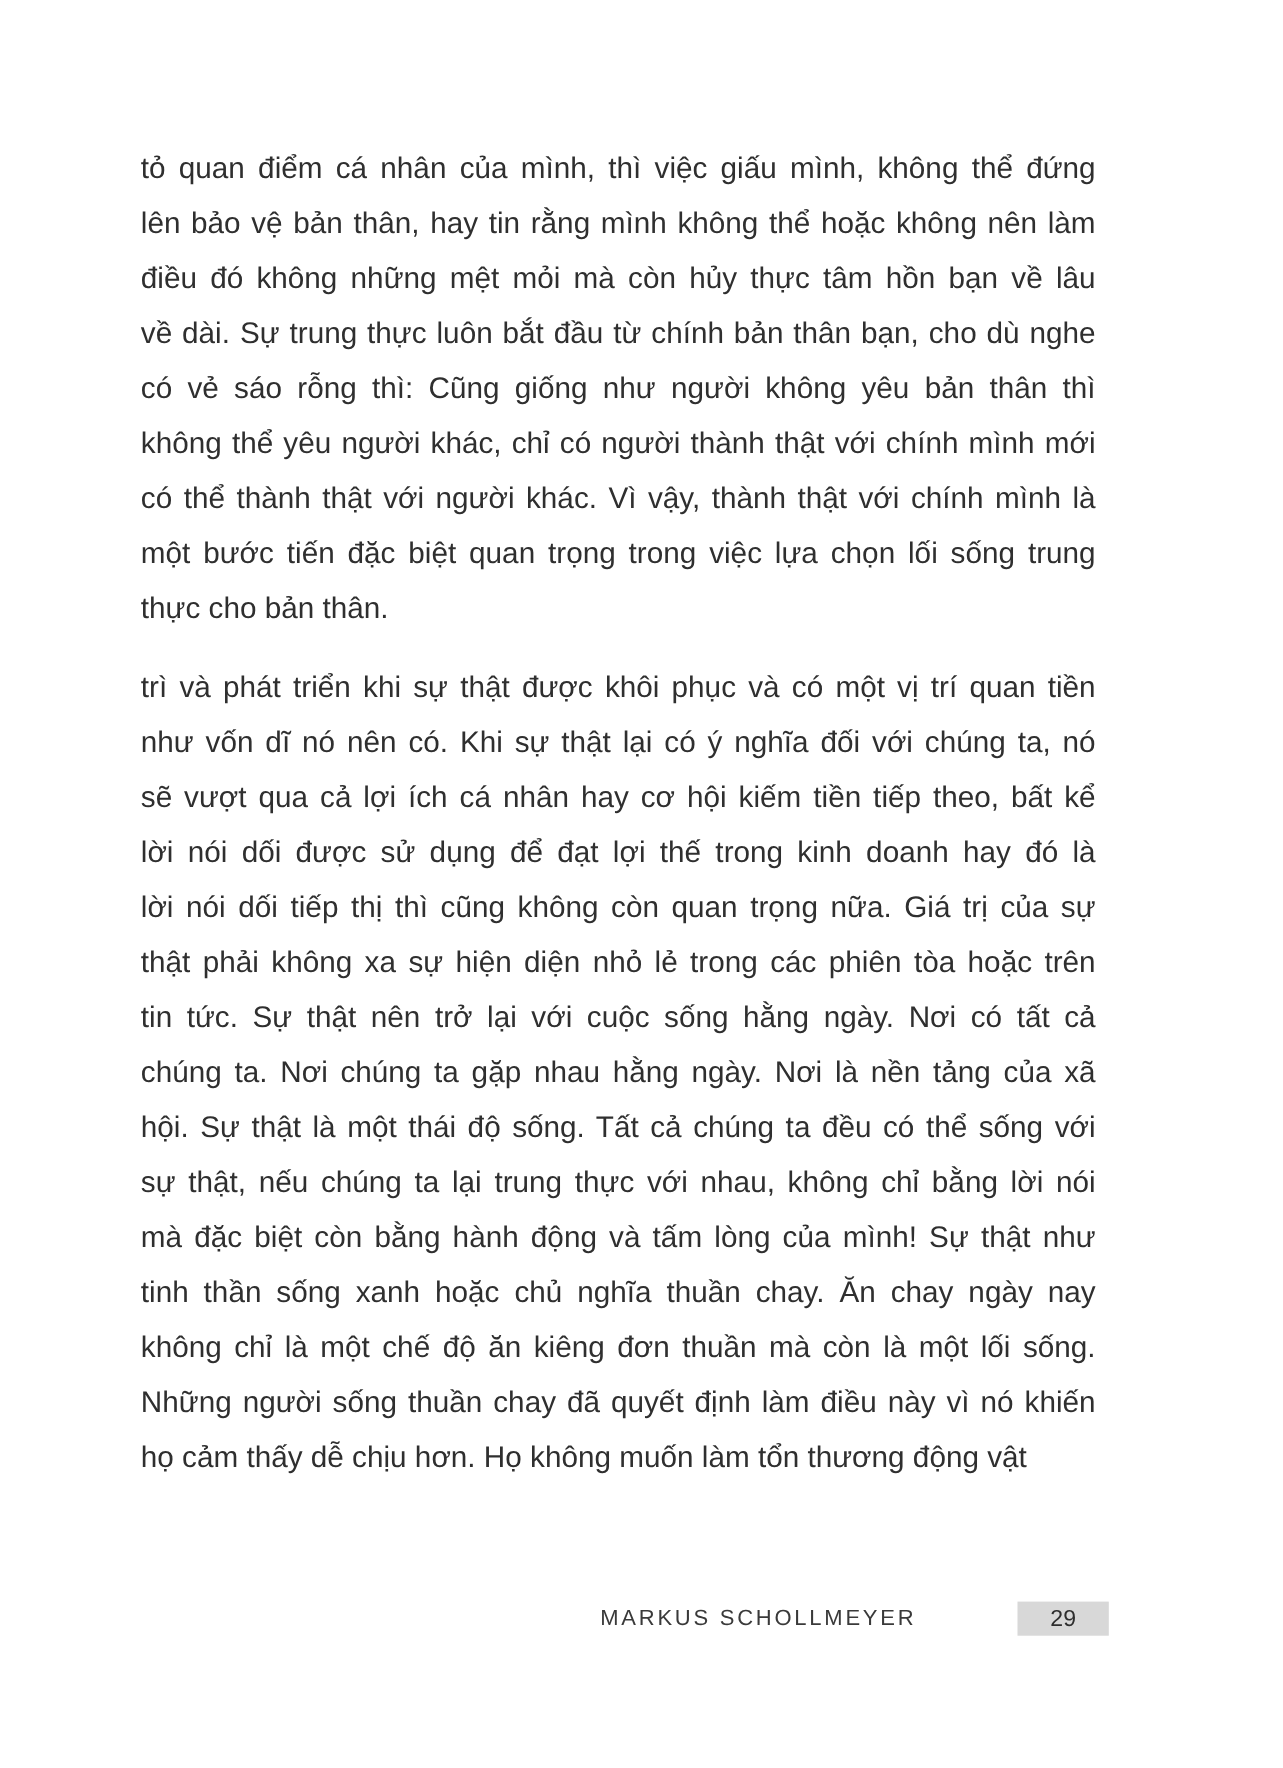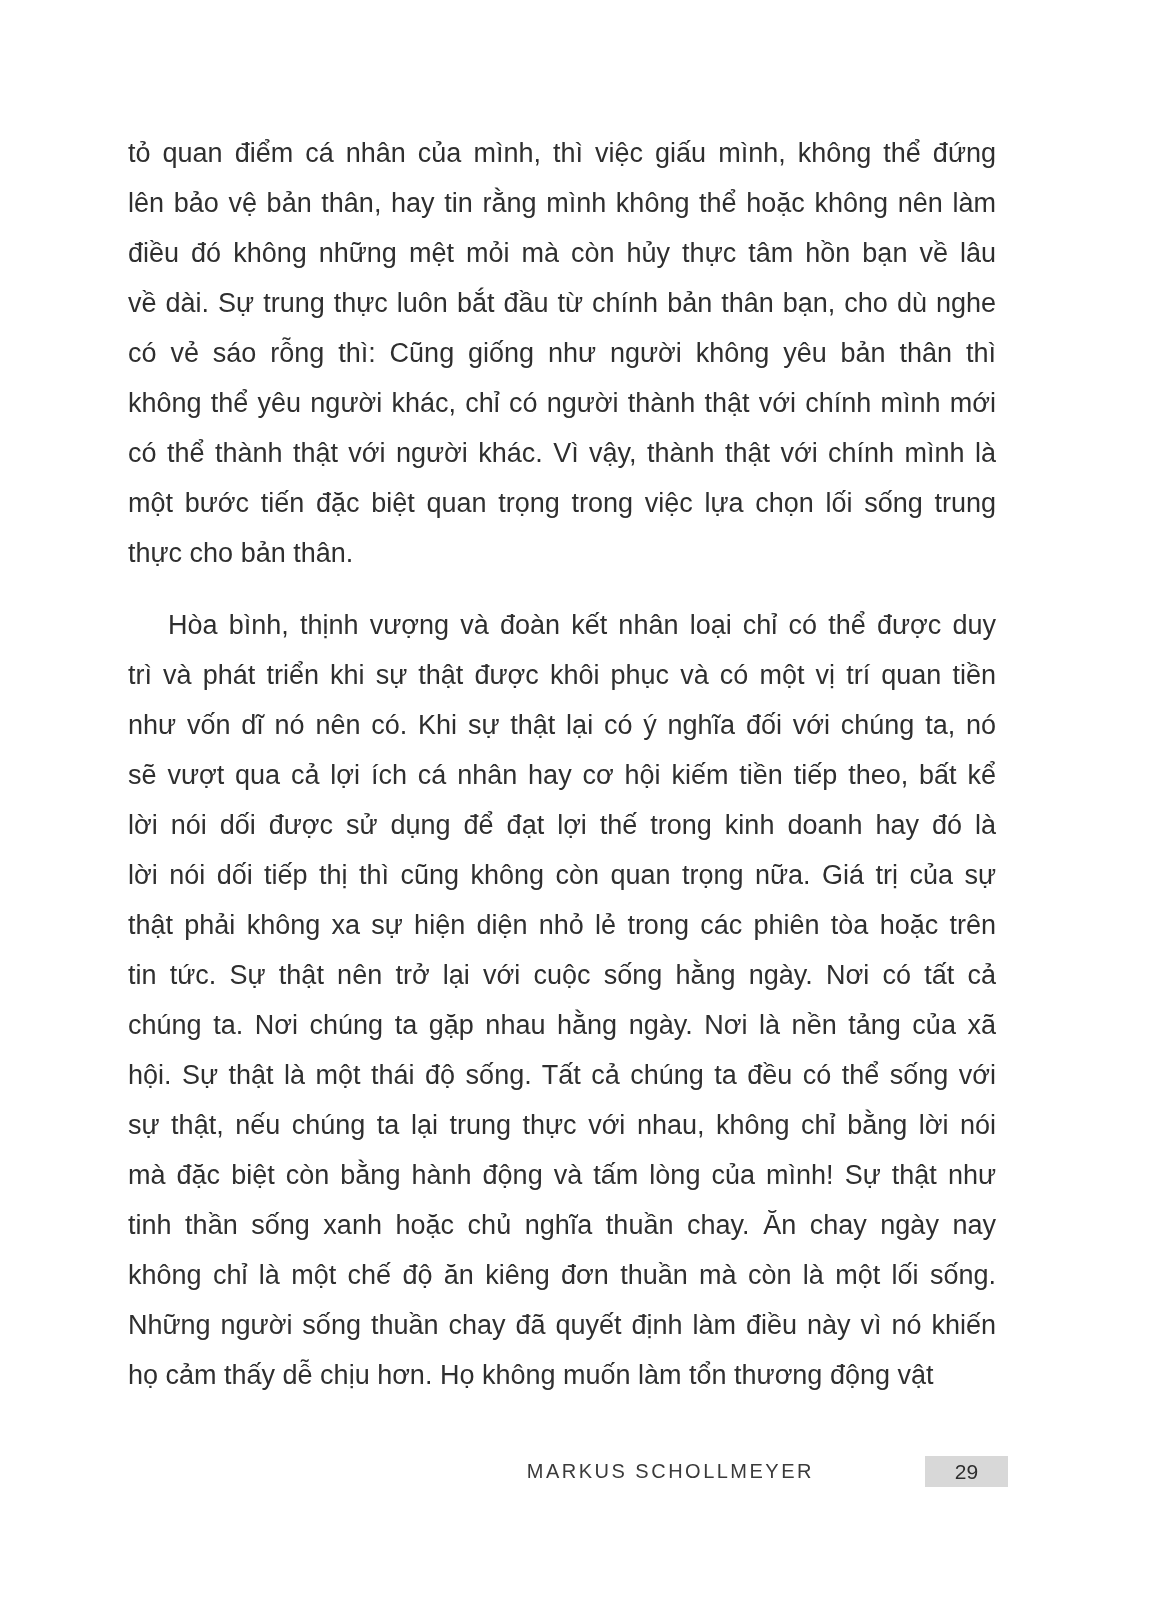--- a/index.html
+++ b/index.html
@@ -37,21 +37,21 @@
   }
   .line.last {
     text-align-last: left;
   }
   .line.indent {
     text-indent: 40px;
   }
   .footer-author {
     position: absolute;
     top: 1455px;
-    right: 352px;
+    right: 333px;
     height: 32px;
     line-height: 32px;
     font-size: 20px;
     letter-spacing: 2.5px;
     color: #3a3a3a;
     white-space: nowrap;
   }
   .page-num-box {
     position: absolute;
     top: 1456px;
@@ -76,21 +76,20 @@
         <div class="line">lên bảo vệ bản thân, hay tin rằng mình không thể hoặc không nên làm</div>
         <div class="line">điều đó không những mệt mỏi mà còn hủy thực tâm hồn bạn về lâu</div>
         <div class="line">về dài. Sự trung thực luôn bắt đầu từ chính bản thân bạn, cho dù nghe</div>
         <div class="line">có vẻ sáo rỗng thì: Cũng giống như người không yêu bản thân thì</div>
         <div class="line">không thể yêu người khác, chỉ có người thành thật với chính mình mới</div>
         <div class="line">có thể thành thật với người khác. Vì vậy, thành thật với chính mình là</div>
         <div class="line">một bước tiến đặc biệt quan trọng trong việc lựa chọn lối sống trung</div>
         <div class="line last">thực cho bản thân.</div>
       </div>
       <div class="para">
-        <div class="line indent">Hòa bình, thịnh vượng và đoàn kết nhân loại chỉ có thể được duy</div>
         <div class="line">trì và phát triển khi sự thật được khôi phục và có một vị trí quan tiền</div>
         <div class="line">như vốn dĩ nó nên có. Khi sự thật lại có ý nghĩa đối với chúng ta, nó</div>
         <div class="line">sẽ vượt qua cả lợi ích cá nhân hay cơ hội kiếm tiền tiếp theo, bất kể</div>
         <div class="line">lời nói dối được sử dụng để đạt lợi thế trong kinh doanh hay đó là</div>
         <div class="line">lời nói dối tiếp thị thì cũng không còn quan trọng nữa. Giá trị của sự</div>
         <div class="line">thật phải không xa sự hiện diện nhỏ lẻ trong các phiên tòa hoặc trên</div>
         <div class="line">tin tức. Sự thật nên trở lại với cuộc sống hằng ngày. Nơi có tất cả</div>
         <div class="line">chúng ta. Nơi chúng ta gặp nhau hằng ngày. Nơi là nền tảng của xã</div>
         <div class="line">hội. Sự thật là một thái độ sống. Tất cả chúng ta đều có thể sống với</div>
         <div class="line">sự thật, nếu chúng ta lại trung thực với nhau, không chỉ bằng lời nói</div>

